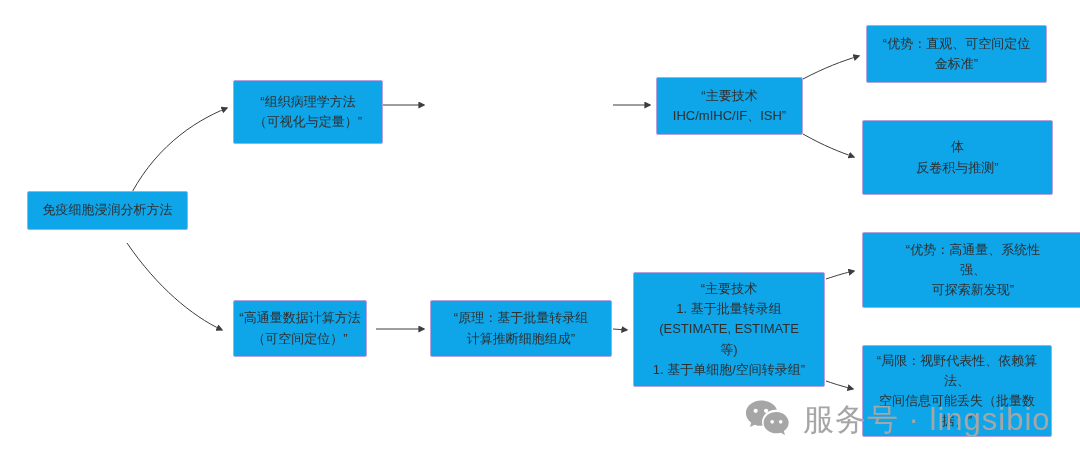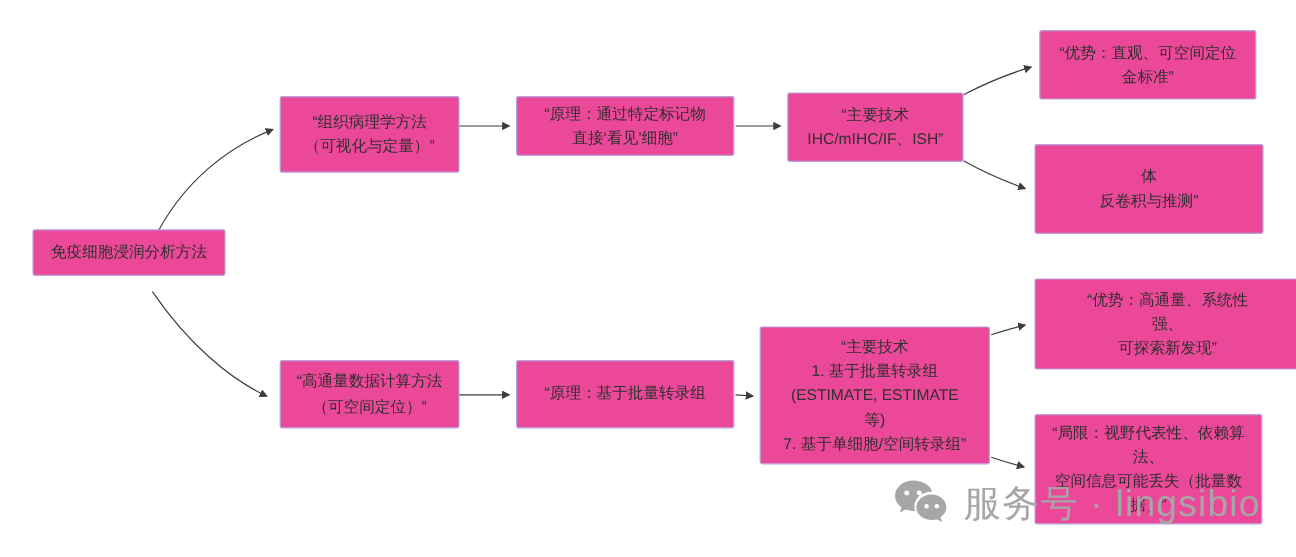--- a/index.html
+++ b/index.html
@@ -7,21 +7,21 @@
     position:relative;
     width:1080px;height:464px;
     background:#ffffff;
     overflow:hidden;
     font-family:"Liberation Sans","DejaVu Sans",sans-serif;
   }
   #edges{position:absolute;left:0;top:0;pointer-events:none;}
   .node{
     position:absolute;
     box-sizing:border-box;
-    background:#ec4899;
+    background:#0ea5e9;
     border:1px solid #b5a3e0;
     border-radius:2px;
     color:#2f2f2f;
     font-size:13px;
     line-height:1.55;
     display:flex;
     flex-direction:column;
     align-items:center;
     justify-content:center;
     text-align:center;
@@ -69,55 +69,52 @@
 
   <div class="node" style="left:27px;top:191px;width:161px;height:39px">
       <div>免疫细胞浸润分析方法</div>
     </div>
 
   <div class="node" style="left:233px;top:80px;width:150px;height:64px">
       <div>“组织病理学方法</div>
       <div>（可视化与定量）”</div>
     </div>
 
-  <div class="node" style="left:430px;top:80px;width:182px;height:50px">
-      <div>“原理：通过特定标记物</div>
-      <div>直接‘看见’细胞”</div>
-    </div>
 
   <div class="node" style="left:656px;top:77px;width:147px;height:58px">
       <div>“主要技术</div>
       <div>IHC/mIHC/IF、ISH”</div>
     </div>
 
   <div class="node" style="left:866px;top:25px;width:181px;height:58px">
       <div>“优势：直观、可空间定位</div>
       <div>金标准”</div>
     </div>
 
   <div class="node" style="left:862px;top:120px;width:191px;height:75px">
       <div>体</div>
       <div>反卷积与推测”</div>
     </div>
 
-  <div class="node" style="left:233px;top:300px;width:150px;height:57px">
+  <div class="node" style="left:233px;top:300px;width:134px;height:57px">
       <div>“高通量数据计算方法</div>
       <div>（可空间定位）”</div>
     </div>
 
   <div class="node" style="left:430px;top:300px;width:182px;height:57px">
       <div>“原理：基于批量转录组</div>
+      <div>计算推断细胞组成”</div>
     </div>
 
   <div class="node" style="left:633px;top:272px;width:192px;height:115px">
       <div>“主要技术</div>
       <div>1. 基于批量转录组</div>
       <div>(ESTIMATE, ESTIMATE</div>
       <div>等)</div>
-      <div>7. 基于单细胞/空间转录组”</div>
+      <div>1. 基于单细胞/空间转录组”</div>
     </div>
 
   <div class="node" style="left:862px;top:232px;width:222px;height:76px">
       <div>“优势：高通量、系统性</div>
       <div>强、</div>
       <div>可探索新发现”</div>
     </div>
 
   <div class="node" style="left:862px;top:345px;width:190px;height:92px">
       <div>“局限：视野代表性、依赖算</div>

